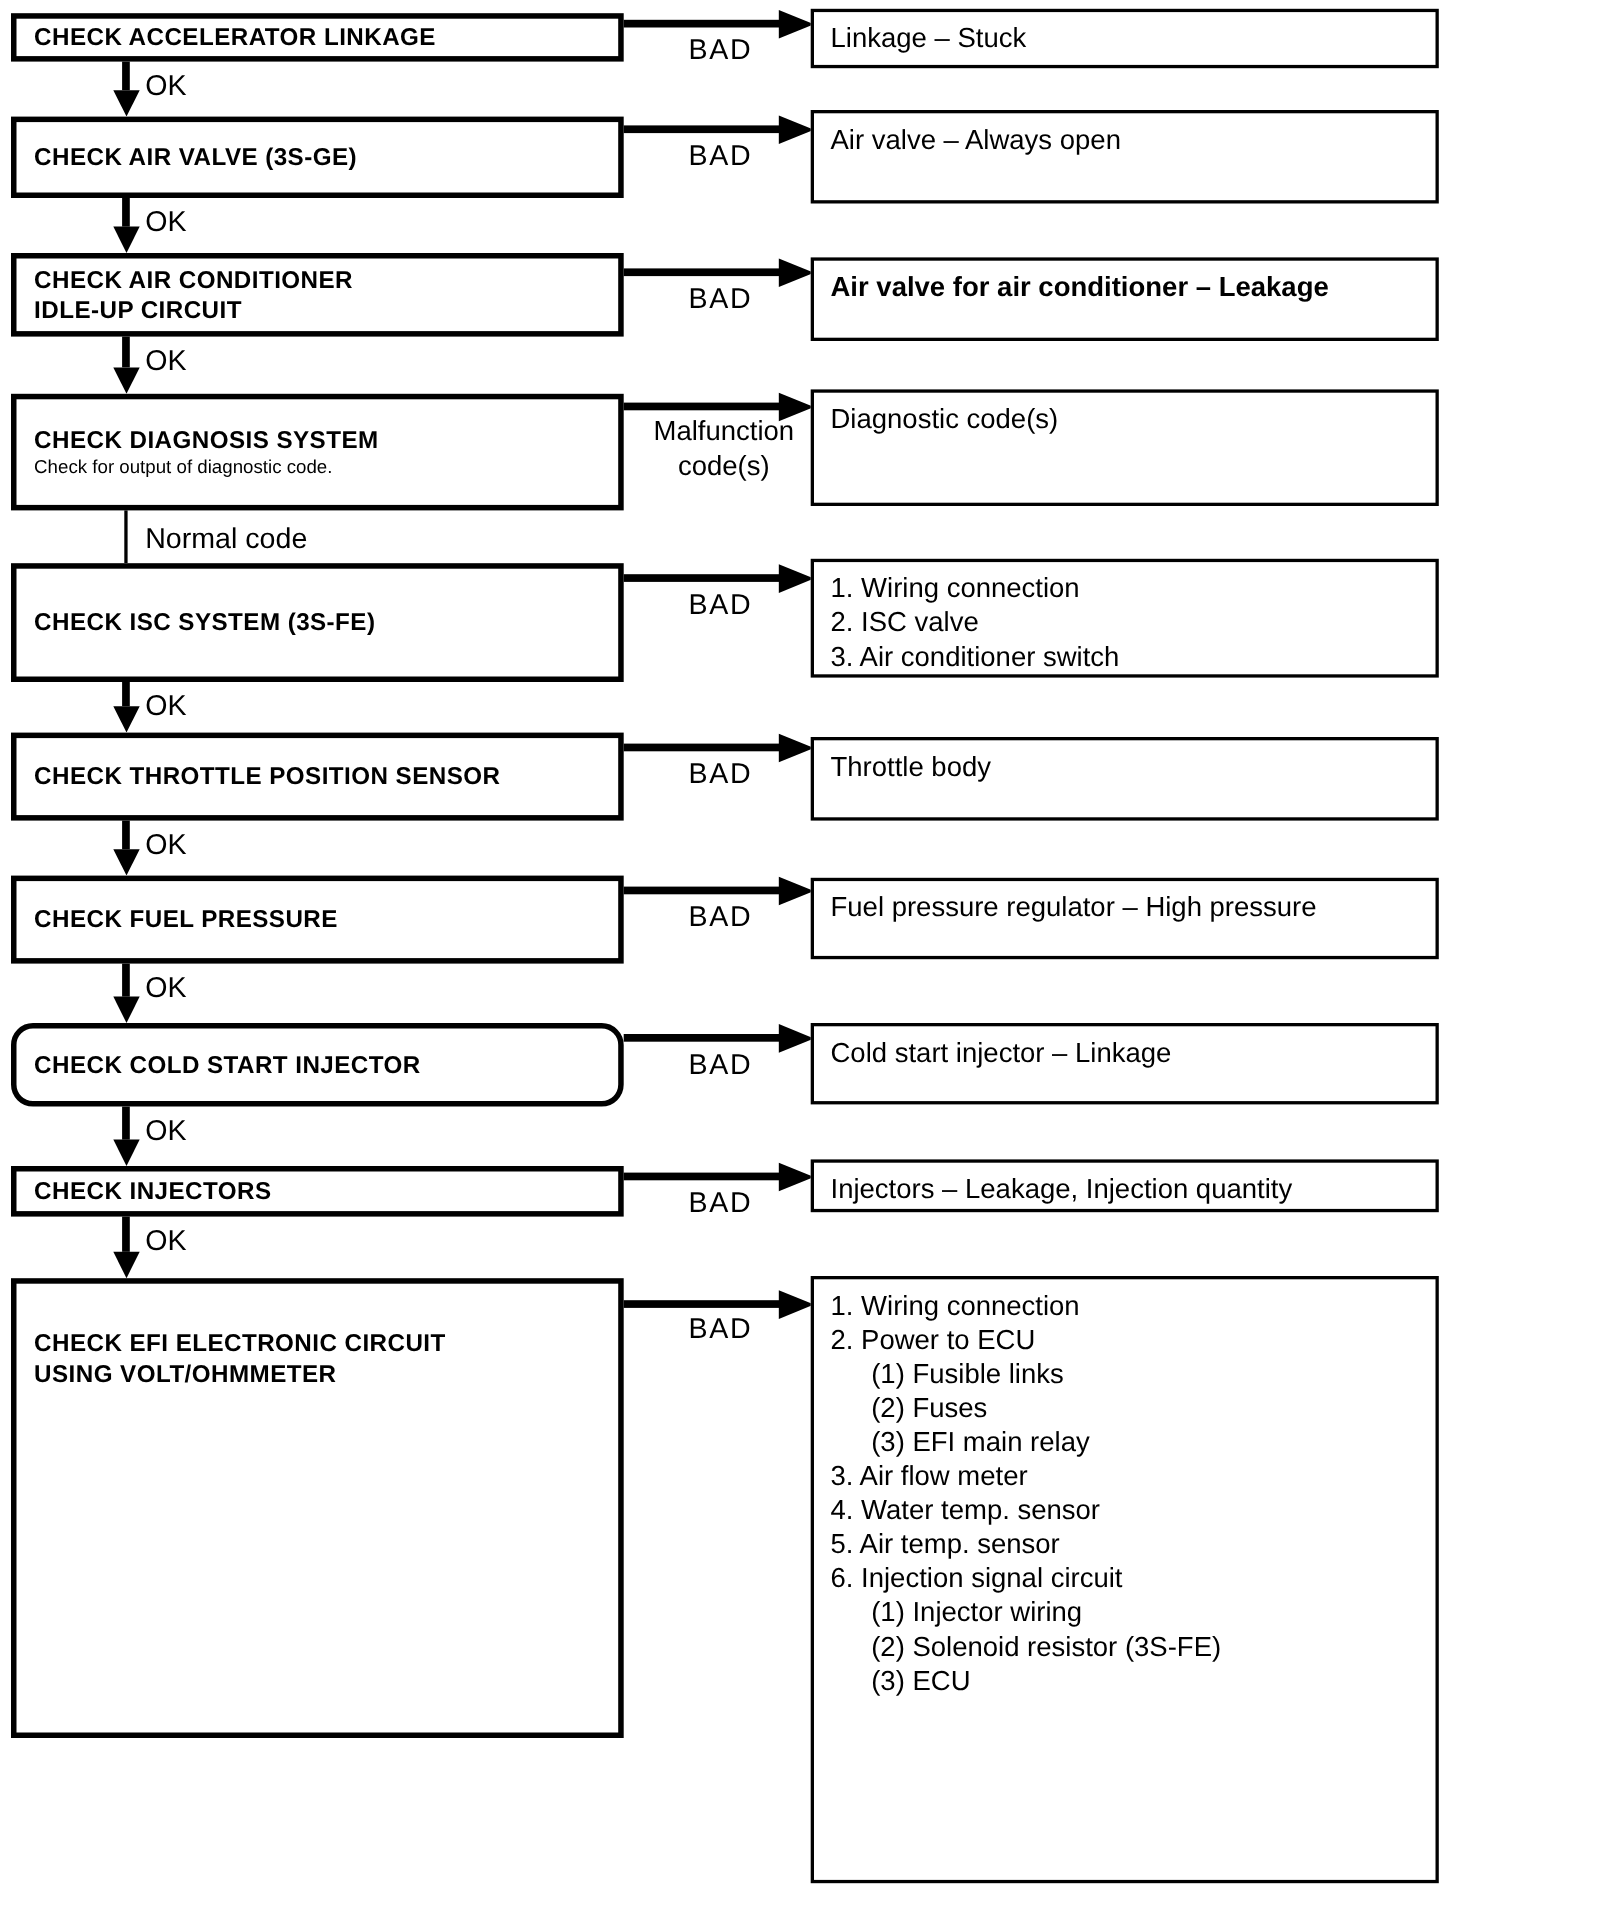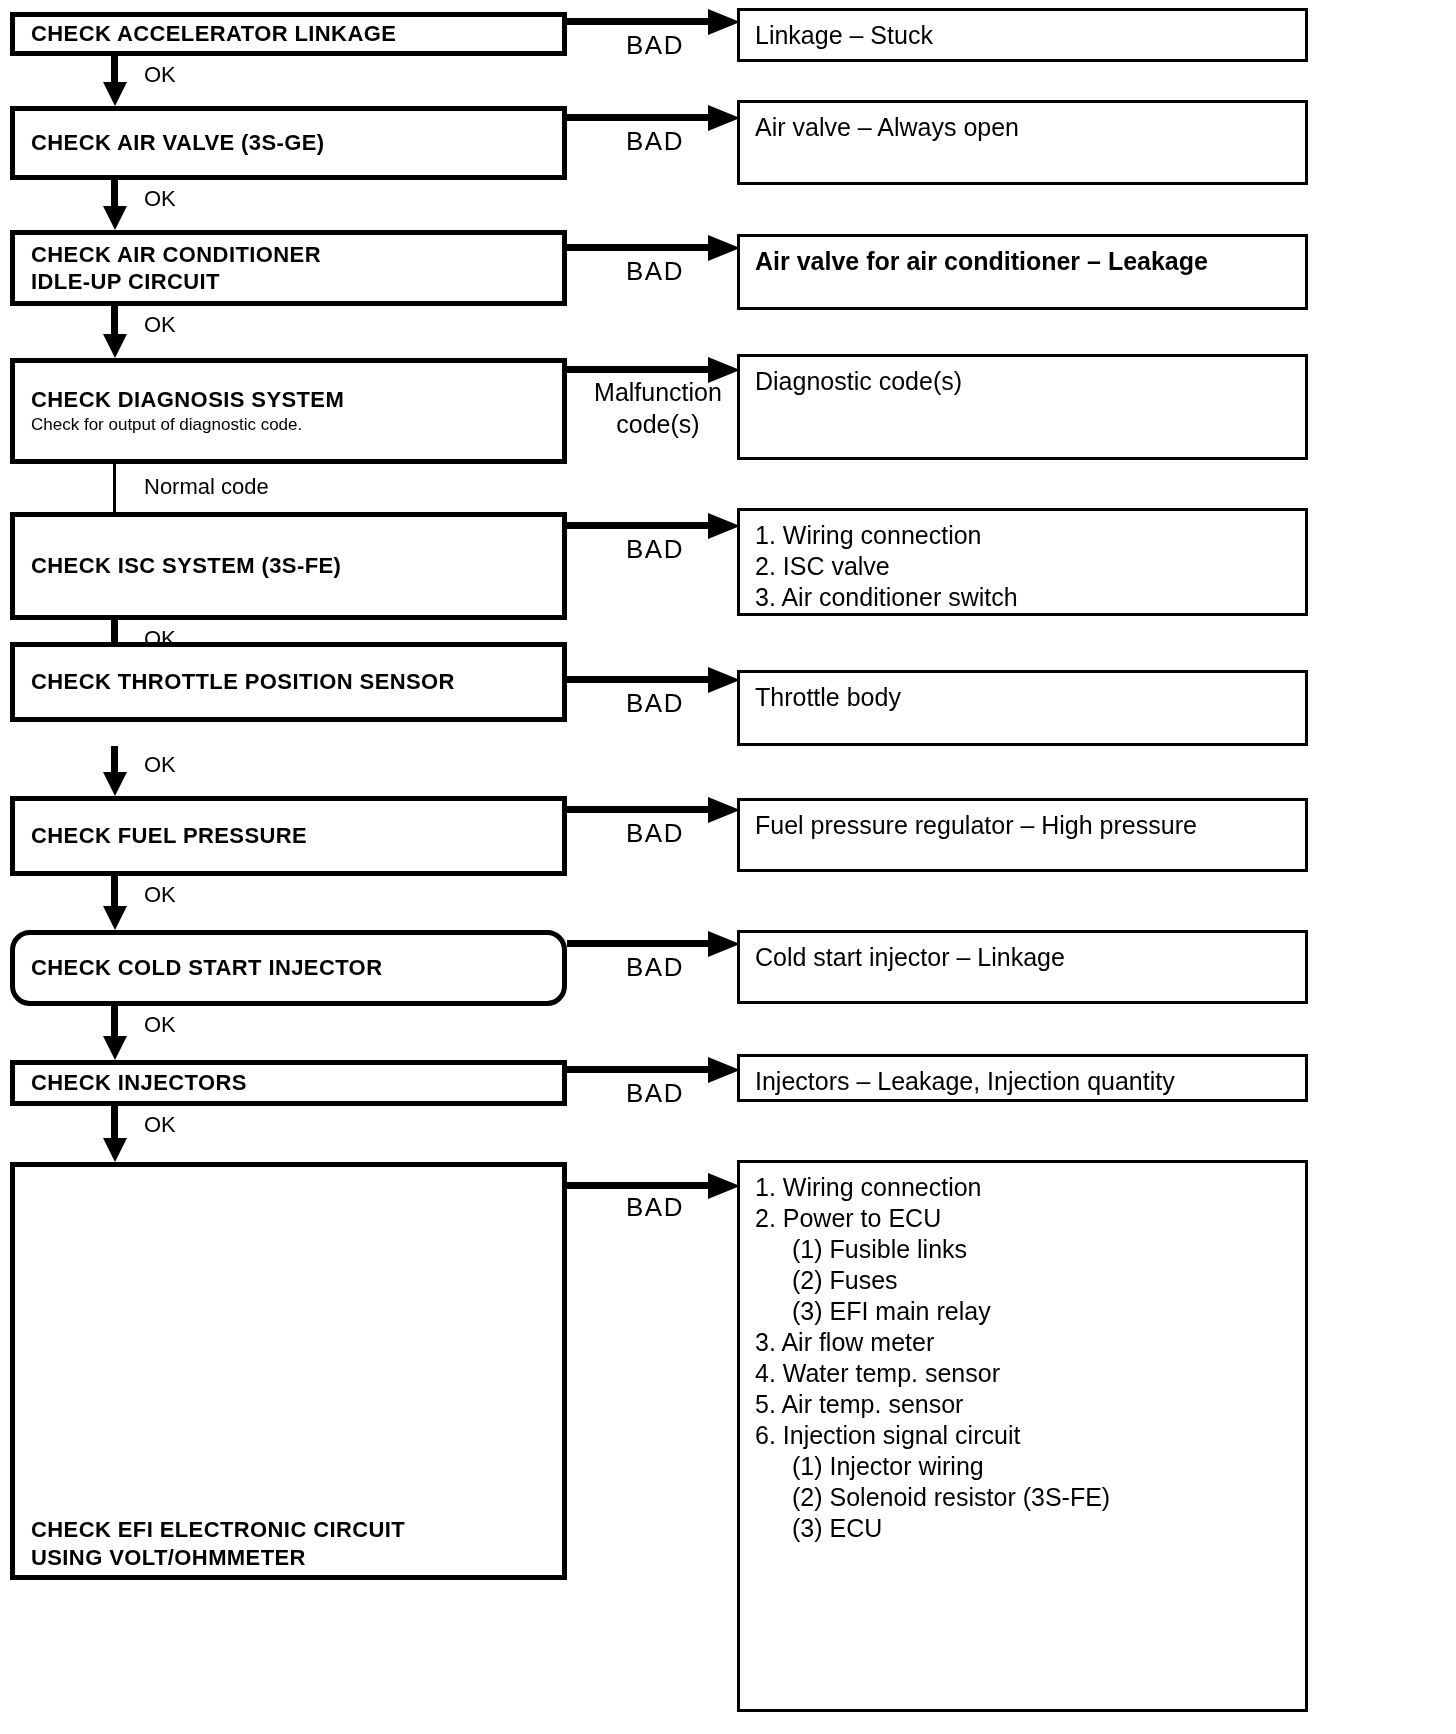--- a/index.html
+++ b/index.html
@@ -9,21 +9,21 @@
     background:#ffffff; color:#000;
     font-family:"Liberation Sans", sans-serif;
     overflow:hidden;
   }
   .lbox {
     position:absolute; left:10px; width:557px;
     border:5px solid #000; background:#fff;
     display:flex; flex-direction:column; justify-content:center;
     padding:4px 16px;
   }
-  .lbox.top-align { justify-content:flex-end; padding-top:40px; }
+  .lbox.top-align { justify-content:flex-start; padding-top:40px; }
   .check-title { font-weight:bold; font-size:22px; line-height:1.25; letter-spacing:0.4px; }
   .check-note  { font-size:17px; line-height:1.3; font-weight:normal; }
   .rbox {
     position:absolute; left:737px; width:571px;
     border:3px solid #000; background:#fff;
     padding:9px 15px;
   }
   .result-line { font-size:25px; line-height:1.24; }
   .result-line.indent { padding-left:37px; }
   .harrow { position:absolute; left:567px; width:142px; height:7px; background:#000; }
@@ -41,21 +41,21 @@
     font-size:25px; line-height:1.28;
   }
   .varrow { position:absolute; left:111px; width:7px; background:#000; }
   .vhead {
     position:absolute; top:100%; left:50%; transform:translateX(-50%);
     width:0; height:0;
     border-left:12px solid transparent; border-right:12px solid transparent;
     border-top:24px solid #000;
   }
   .vline-plain { position:absolute; left:113px; width:3px; background:#000; }
-  .ok-label { position:absolute; left:144px; font-size:22px; }
+  .ok-label { position:absolute; left:132px; font-size:26px; }
 </style>
 </head>
 <body>
 
 <div class="canvas">
 
   <div class="lbox" style="top:12px;height:44px;">
     <div class="check-title">CHECK ACCELERATOR LINKAGE</div>
   </div>
   <div class="harrow" style="top:18px;">
@@ -125,21 +125,21 @@
   <div class="rbox" style="top:508px;height:108px;">
     <div class="result-line">1. Wiring connection</div>
     <div class="result-line">2. ISC valve</div>
     <div class="result-line">3. Air conditioner switch</div>
   </div>
   <div class="varrow" style="top:620px;height:22px;">
     <span class="vhead"></span>
   </div>
   <div class="ok-label" style="top:626px;">OK</div>
 
-  <div class="lbox" style="top:642px;height:80px;">
+  <div class="lbox" style="top:666px;height:80px;">
     <div class="check-title">CHECK THROTTLE POSITION SENSOR</div>
   </div>
   <div class="harrow" style="top:676px;">
     <span class="ahead"></span>
   </div>
   <div class="bad-label" style="top:688px;">BAD</div>
   <div class="rbox" style="top:670px;height:76px;">
     <div class="result-line">Throttle body</div>
   </div>
   <div class="varrow" style="top:746px;height:26px;">

